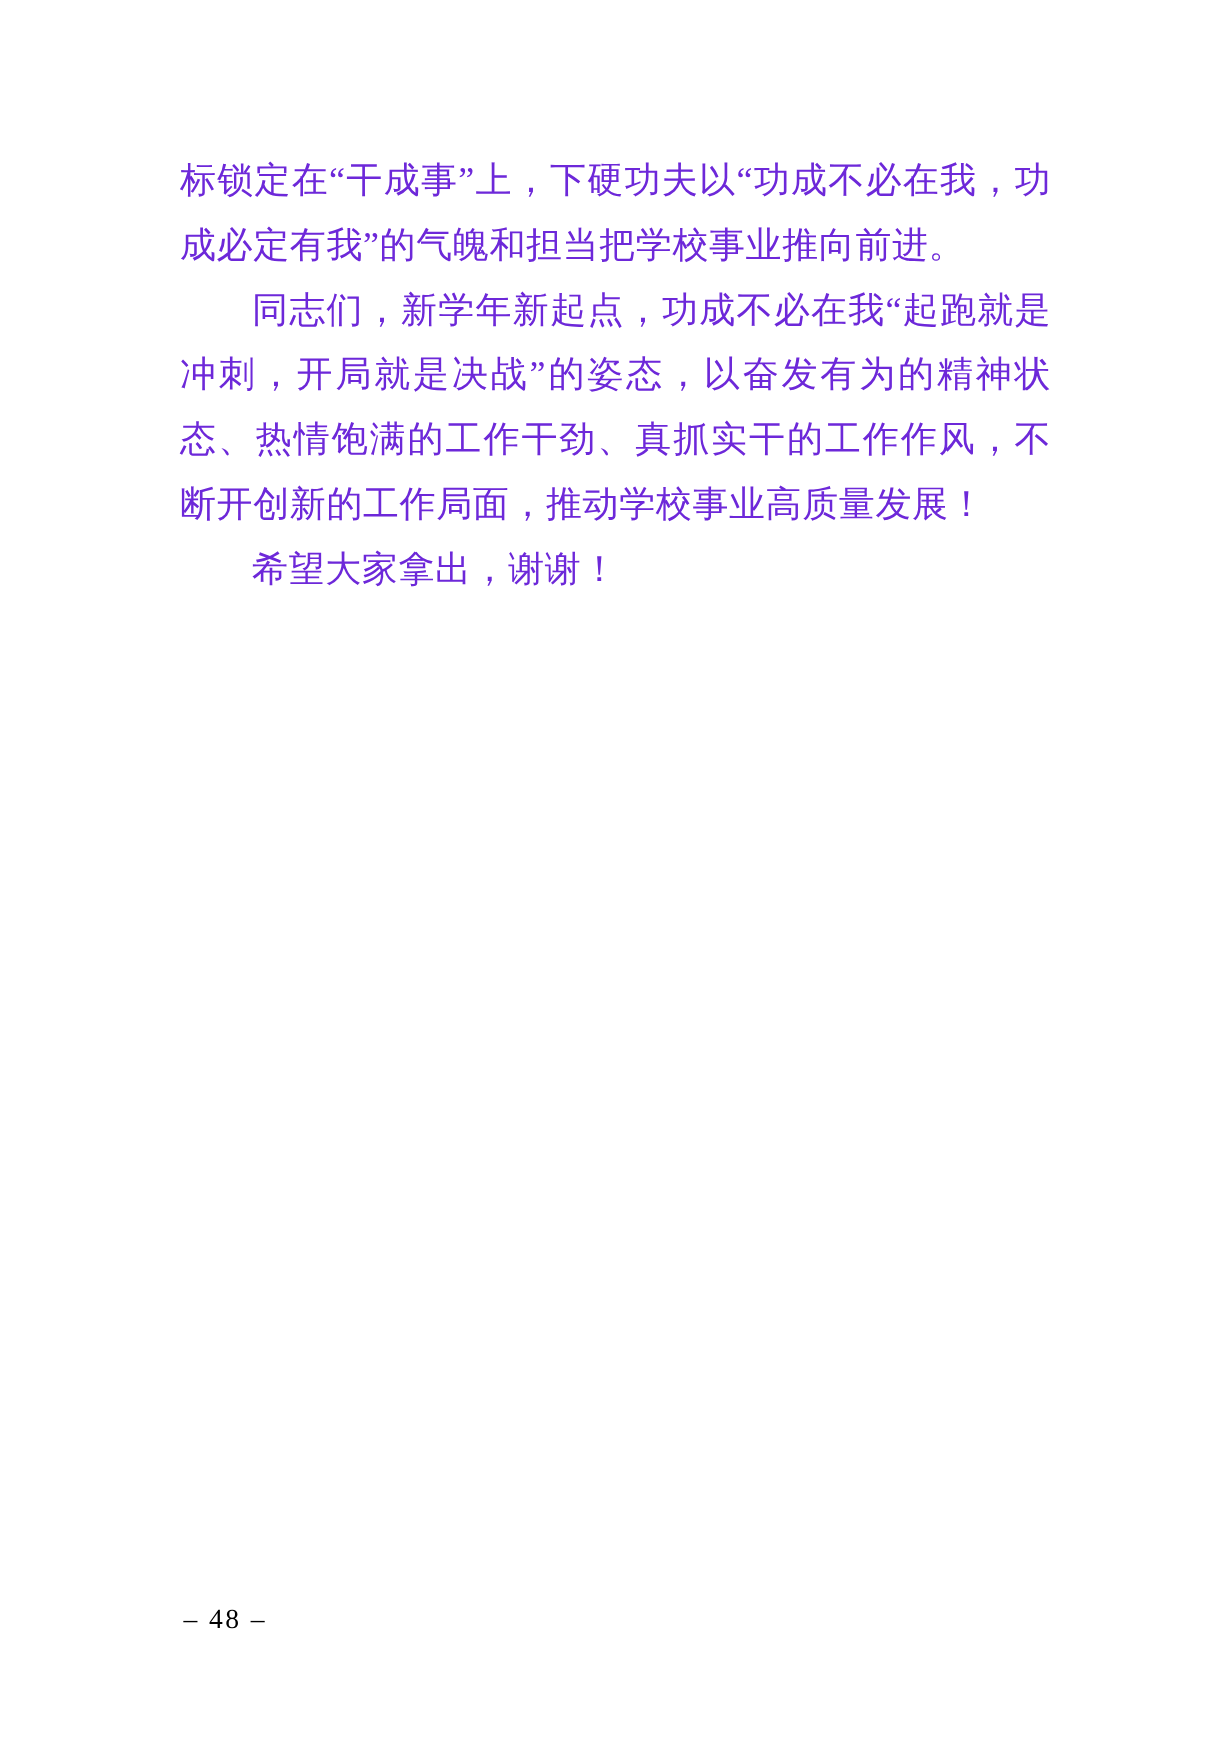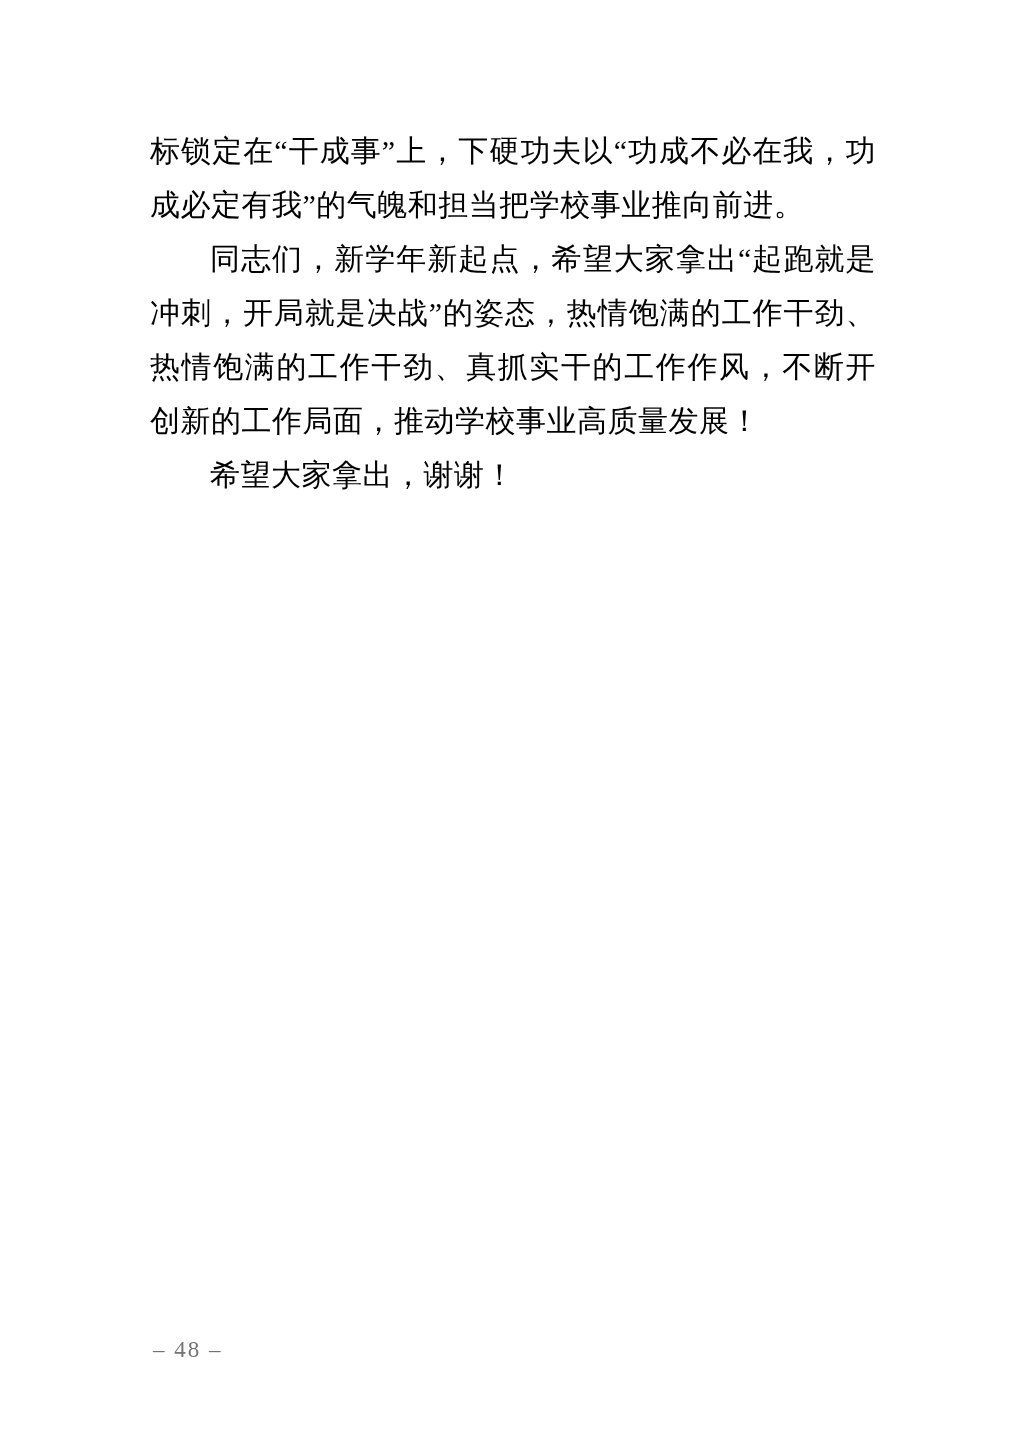--- a/index.html
+++ b/index.html
@@ -19,50 +19,50 @@
     background: #ffffff;
     overflow: hidden;
   }
   .text-block {
     position: absolute;
     left: 150px;
     top: 124px;
     width: 726px;
     font-size: 30px;
     line-height: 54px;
-    color: #000000;
+    color: #6d28d9;
     text-align: justify;
     letter-spacing: 0.5px;
   }
   .text-block p {
     margin: 0;
     padding: 0;
   }
   .text-block p.indent {
     text-indent: 2em;
   }
   .footer {
     position: absolute;
     left: 153px;
     top: 1336px;
     font-size: 23px;
     line-height: 28px;
-    color: #737373;
+    color: #000000;
     letter-spacing: 2px;
     font-family: "Liberation Serif", "DejaVu Serif", serif;
   }
 </style>
 </head>
 <body>
 
 <div class="page">
 
   <div class="text-block">
     <p>标锁定在“干成事”上，下硬功夫以“功成不必在我，功成必定有我”的气魄和担当把学校事业推向前进。</p>
-    <p class="indent">同志们，新学年新起点，希望大家拿出“起跑就是冲刺，开局就是决战”的姿态，热情饱满的工作干劲、热情饱满的工作干劲、真抓实干的工作作风，不断开创新的工作局面，推动学校事业高质量发展！</p>
+    <p class="indent">同志们，新学年新起点，功成不必在我“起跑就是冲刺，开局就是决战”的姿态，以奋发有为的精神状态、热情饱满的工作干劲、真抓实干的工作作风，不断开创新的工作局面，推动学校事业高质量发展！</p>
     <p class="indent">希望大家拿出，谢谢！</p>
   </div>
 
   <div class="footer">
     <span>– 48 –</span>
   </div>
 
 </div>
 
 </body></html>

